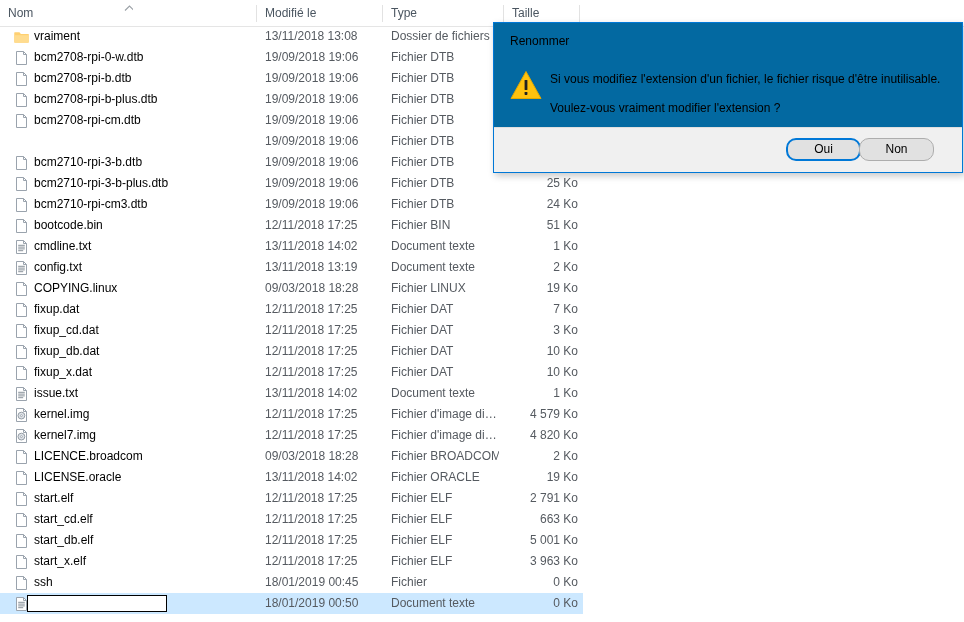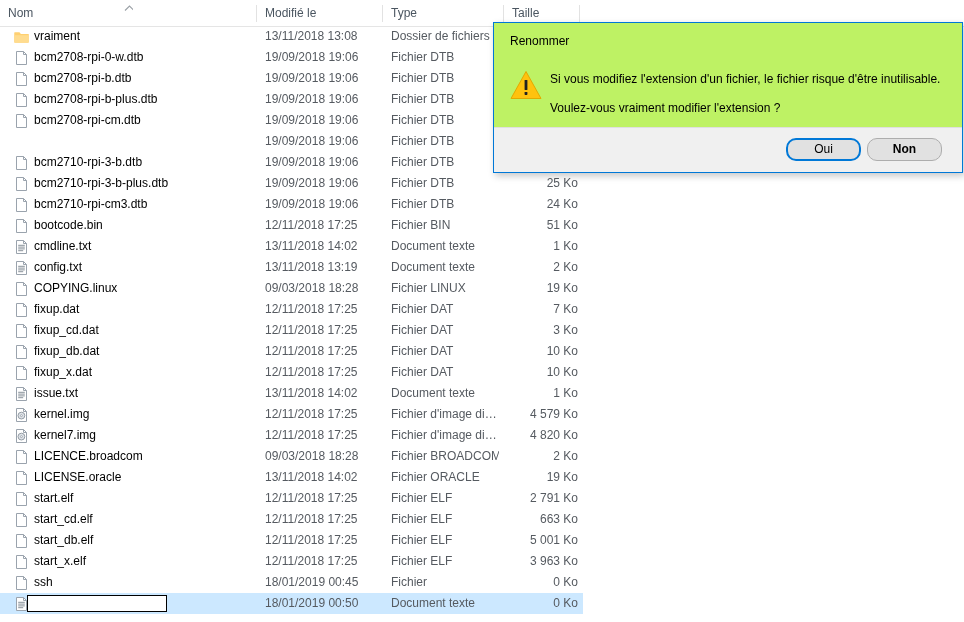--- a/index.html
+++ b/index.html
@@ -161,21 +161,21 @@
 
   
   .ic { display: block; width: 15px; height: 16px; }
 
   
   #dialog {
     position: absolute;
     left: 493px; top: 22px;
     width: 470px;
     height: 151px;
-    background: #bef264;
+    background: #0369a1;
     border: 1px solid #0078d7;
     box-sizing: border-box;
     box-shadow: 2px 3px 7px rgba(0,0,0,0.22);
   }
   #dlg-title {
     position: absolute;
     left: 16px; top: 11px;
     font-size: 12px;
     color: #000;
     white-space: nowrap;
@@ -222,23 +222,22 @@
     cursor: default;
     padding: 0;
     border-radius: 10px;
   }
   #btn-oui {
     right: 101px;
     border: 2px solid #0078d7;
     line-height: 19px;
   }
   #btn-non {
-    right: 20px;
+    right: 28px;
     border: 1px solid #adadad;
-    font-weight: bold;
   }
 </style>
 </head>
 <body>
 
 <div id="explorer">
 
   <div id="col-header">
     <div class="col-head" style="left:0px; width:257px;">
       <span>Nom</span>

